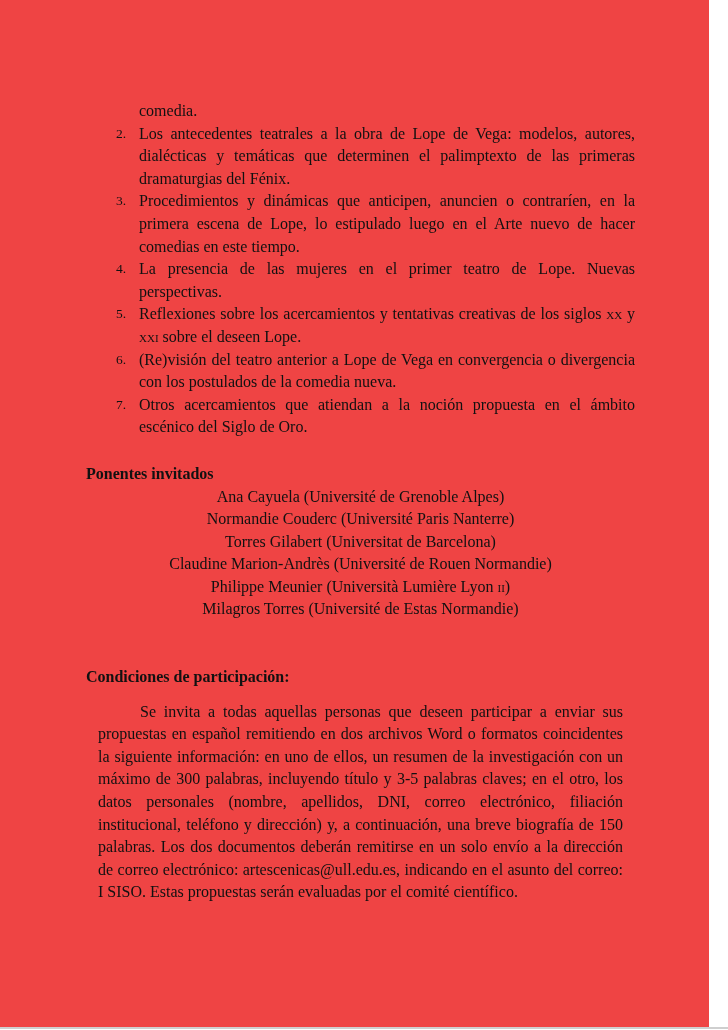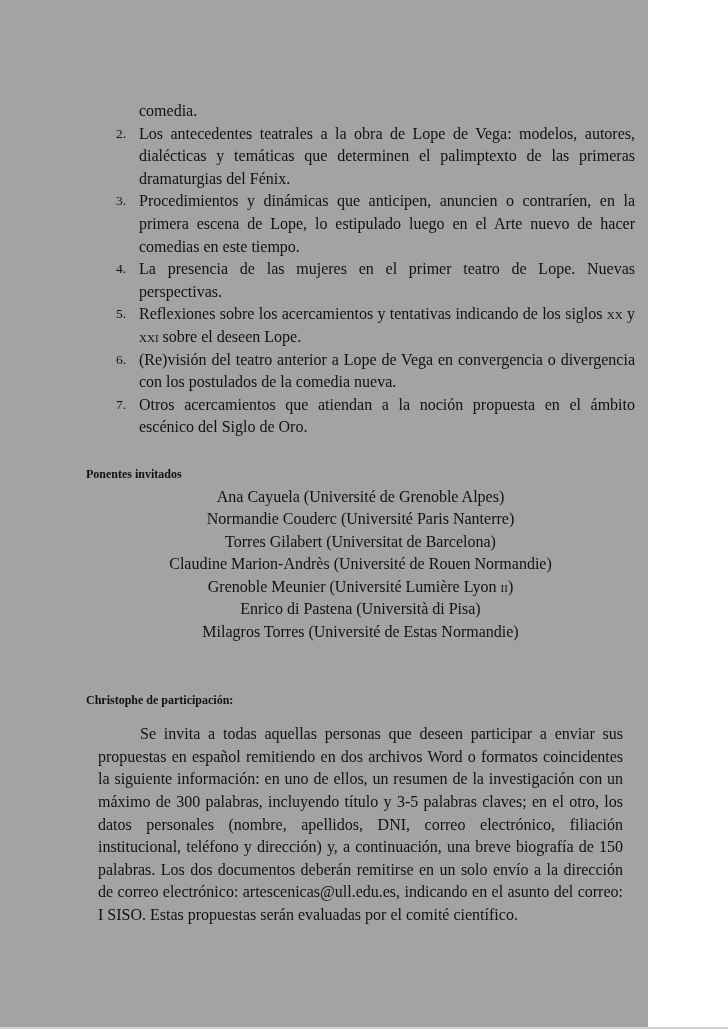--- a/index.html
+++ b/index.html
@@ -1,29 +1,29 @@
 <!DOCTYPE html>
 <html><head>
   <meta charset="utf-8">
   <style>
     html, body { margin: 0; padding: 0; background: #ffffff; }
     body {
       width: 728px; height: 1030px; position: relative; overflow: hidden;
       font-family: "Liberation Serif", "DejaVu Serif", serif;
       color: #111111; font-size: 16px;
     }
-    .page { position: absolute; left: 0; top: 0; width: 648px; height: 1028px; background: #a3a3a3; }
+    .page { position: absolute; left: 0; top: 0; width: 709px; height: 1028px; background: #ef4444; }
     .bottom-rule { position: absolute; left: 0; right: 0; top: 1027px; height: 2px; background: #cfcfcf; }
     .content { position: absolute; left: 86px; top: 100px; width: 549px; line-height: 22.6px; }
     ol.topics { list-style: none; margin: 0; padding: 0; }
     ol.topics li { position: relative; padding-left: 53px; text-align: justify; }
     ol.topics li .num { position: absolute; left: 30px; top: 0; font-size: 13.5px; }
     .cont { padding-left: 53px; }
     .sc { font-variant: small-caps; margin-top: 41px; }
-    h3 { font-size: 12px; font-weight: bold; margin: 0; line-height: 22.6px; }
+    h3 { font-size: 16px; font-weight: bold; margin: 0; line-height: 22.6px; }
     .section-invited { margin-top: 24px; }
     .speaker { margin: 0; line-height: 22.6px; text-align: center; }
     .section-conditions { margin-top: 45px; }
     .para { text-indent: 42px; text-align: justify; margin: 12px; }
   </style>
 </head>
 <body>
 
 <div class="page">
   <div class="content">
@@ -38,43 +38,42 @@
       <li>
         <span class="num">3.</span>
         <span>Procedimientos y dinámicas que anticipen, anuncien o contraríen, en la primera escena de Lope, lo estipulado luego en el Arte nuevo de hacer comedias en este tiempo.</span>
       </li>
       <li>
         <span class="num">4.</span>
         <span>La presencia de las mujeres en el primer teatro de Lope. Nuevas perspectivas.</span>
       </li>
       <li>
         <span class="num">5.</span>
-        <span><span>Reflexiones sobre los acercamientos y tentativas indicando de los siglos </span><span class="sc">xx</span><span> y </span><span class="sc">xxi</span><span> sobre el deseen Lope.</span></span>
+        <span><span>Reflexiones sobre los acercamientos y tentativas creativas de los siglos </span><span class="sc">xx</span><span> y </span><span class="sc">xxi</span><span> sobre el deseen Lope.</span></span>
       </li>
       <li>
         <span class="num">6.</span>
         <span>(Re)visión del teatro anterior a Lope de Vega en convergencia o divergencia con los postulados de la comedia nueva.</span>
       </li>
       <li>
         <span class="num">7.</span>
         <span>Otros acercamientos que atiendan a la noción propuesta en el ámbito escénico del Siglo de Oro.</span>
       </li>
     </ol>
 
     <div class="section-invited">
       <h3>Ponentes invitados</h3>
       <div class="speaker">Ana Cayuela (Université de Grenoble Alpes)</div>
       <div class="speaker">Normandie Couderc (Université Paris Nanterre)</div>
       <div class="speaker">Torres Gilabert (Universitat de Barcelona)</div>
       <div class="speaker">Claudine Marion-Andrès (Université de Rouen Normandie)</div>
-      <div class="speaker"><span>Grenoble Meunier (Université Lumière Lyon </span><span class="sc">ii</span><span>)</span></div>
-      <div class="speaker">Enrico di Pastena (Università di Pisa)</div>
+      <div class="speaker"><span>Philippe Meunier (Università Lumière Lyon </span><span class="sc">ii</span><span>)</span></div>
       <div class="speaker">Milagros Torres (Université de Estas Normandie)</div>
     </div>
 
     <div class="section-conditions">
-      <h3>Christophe de participación:</h3>
+      <h3>Condiciones de participación:</h3>
       <p class="para">Se invita a todas aquellas personas que deseen participar a enviar sus propuestas en español remitiendo en dos archivos Word o formatos coincidentes la siguiente información: en uno de ellos, un resumen de la investigación con un máximo de 300 palabras, incluyendo título y 3-5 palabras claves; en el otro, los datos personales (nombre, apellidos, DNI, correo electrónico, filiación institucional, teléfono y dirección) y, a continuación, una breve biografía de 150 palabras. Los dos documentos deberán remitirse en un solo envío a la dirección de correo electrónico: artescenicas@ull.edu.es, indicando en el asunto del correo: I SISO. Estas propuestas serán evaluadas por el comité científico.</p>
     </div>
 
   </div>
 </div>
 <div class="bottom-rule"></div>
 
 </body></html>

